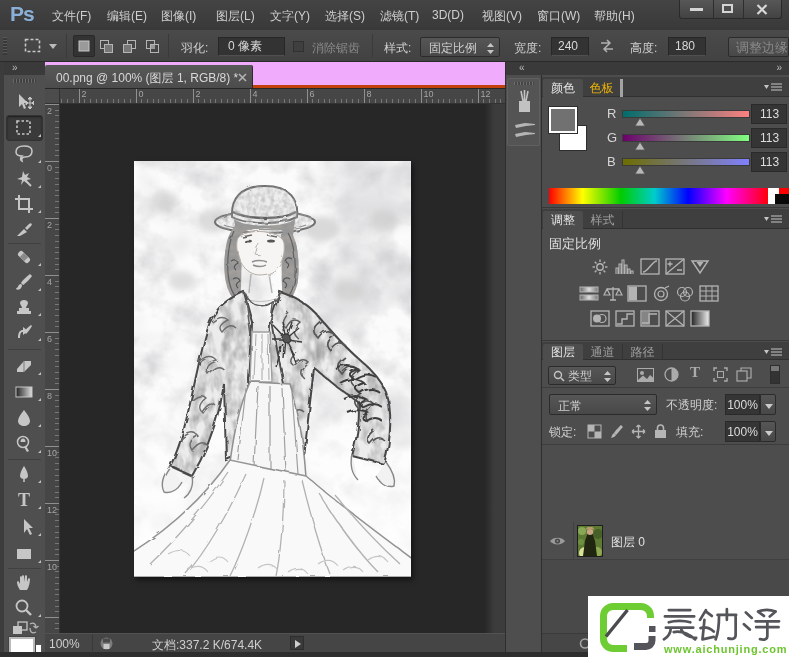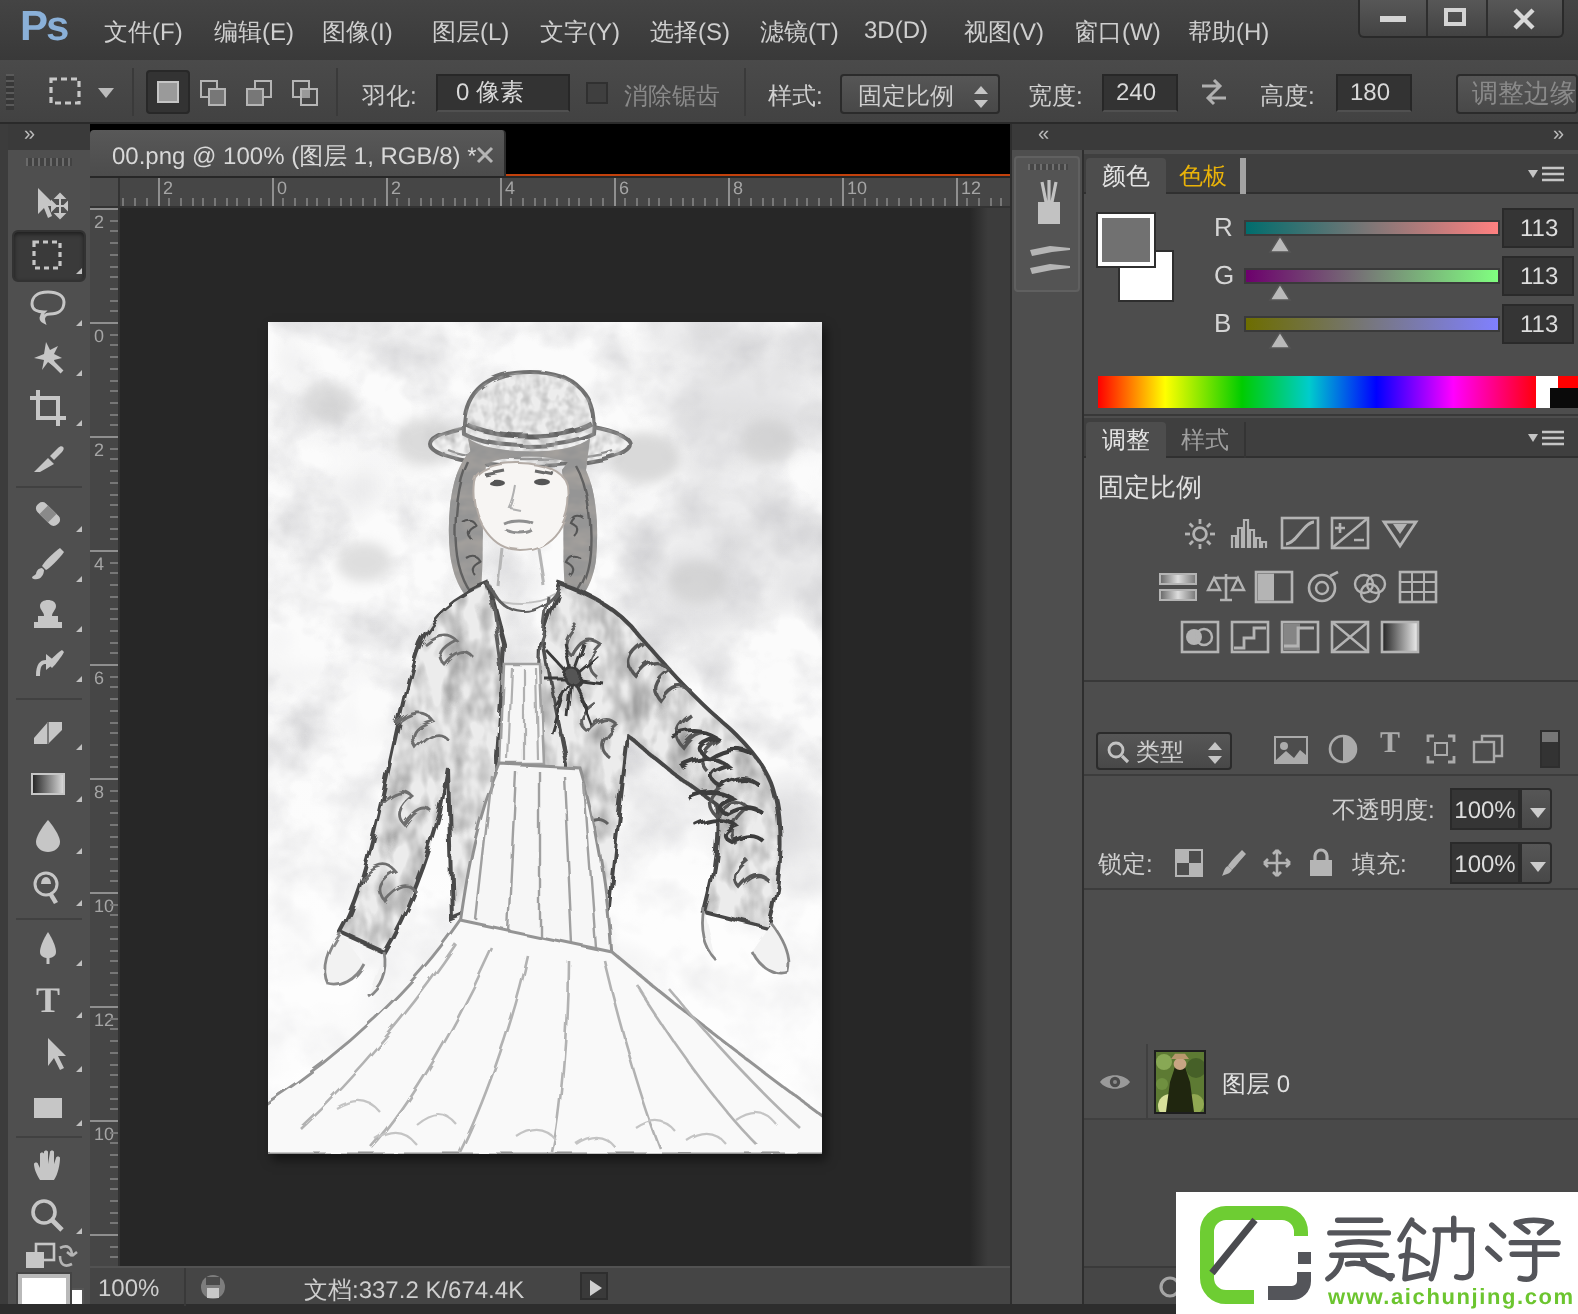--- a/index.html
+++ b/index.html
@@ -146,21 +146,21 @@
     </svg><svg class="abs" style="left:10px;top:536px" width="20" height="20" viewBox="0 0 20 20">
       <circle cx="8" cy="8" r="5.5" fill="none" stroke="#c6c6c6" stroke-width="1.8"></circle>
       <path d="M12 12 L17 17" stroke="#c6c6c6" stroke-width="2.4"></path>
     </svg><div class="abs" style="left:34px;top:552px;width:0;height:0;border-left:3px solid transparent;border-bottom:3px solid #c0c0c0"></div><div class="abs" style="left:4px;top:181px;width:33px;height:1px;background:#414141"></div><div class="abs" style="left:4px;top:287px;width:33px;height:1px;background:#414141"></div><div class="abs" style="left:4px;top:397px;width:33px;height:1px;background:#414141"></div><div class="abs" style="left:4px;top:506px;width:33px;height:1px;background:#414141"></div><svg class="abs" style="left:6px;top:558px" width="30" height="16" viewBox="0 0 30 16">
       <rect x="8" y="2" width="9" height="8" fill="none" stroke="#c6c6c6" stroke-width="1.3"></rect>
       <rect x="3" y="6" width="9" height="8" fill="#c6c6c6"></rect>
       <path d="M20 4 C24 2 26 4 26 8 M26 8 l-2.5 -2 M26 8 l2.5 -2" stroke="#b5b5b5" stroke-width="1.3" fill="none"></path>
       <path d="M26 12 C22 14 20 12 20 8" stroke="#b5b5b5" stroke-width="1.3" fill="none"></path>
     </svg><div class="abs" style="left:16px;top:582px;width:22px;height:16px;background:#fff;border:1px solid #555"></div><div class="abs" style="left:5px;top:575px;width:26px;height:22px;background:#fff;border:2px solid #b9b9b9;outline:1px solid #444"></div></div>
 <div class="abs" style="left:45px;top:62px;width:460px;height:590px;background:#272727">
-    <div class="abs" style="left:0;top:0;width:460px;height:26px;background:#000000;border-bottom:1px solid #c2410c">
+    <div class="abs" style="left:0;top:0;width:460px;height:26px;background:#f0abfc;border-bottom:3px solid #c2410c">
 <div class="abs" style="left:0;top:3px;width:208px;height:23px;background:linear-gradient(#585858,#4c4c4c);border-right:1px solid #2c2c2c;border-radius:2px 2px 0 0">
 <span class="txt" style="left:11px;top:5px;color:#d8d8d8">00.png @ 100% (图层 1, RGB/8) *</span>
 <svg class="abs" style="left:193px;top:8px" width="9" height="9">
           <path d="M1 1 L8 8 M8 1 L1 8" stroke="#b5b5b5" stroke-width="1.5"></path>
         </svg>
 </div>
     </div>
     <div class="abs" style="left:0;top:27px;width:15px;height:15px;background:#4c4c4c;border-right:1px solid #333;border-bottom:1px solid #333"></div>
     <div class="abs" style="left:15px;top:27px;width:445px;height:15px;background:#464646;border-bottom:1px solid #333;overflow:hidden">
       <div class="abs" style="left:1.4px;top:10px;width:1px;height:4px;background:#777"></div>
@@ -587,21 +587,29 @@
       <path d="M3 14 H8 V9 H13 V4 H19" stroke="#b4b4b4" stroke-width="1.4" fill="none"></path>
     </svg><svg class="abs" style="left:97px;top:248px" width="22" height="18" viewBox="0 0 22 18">
       <rect x="2" y="1" width="18" height="15" stroke="#b4b4b4" stroke-width="1.3" fill="none"></rect>
       <path d="M2.8 1.8 H11 V15 H2.8 Z" fill="#b4b4b4" opacity="0.55"></path>
       <path d="M3 13 H10 V4 H18" stroke="#b4b4b4" stroke-width="1.4" fill="none"></path>
     </svg><svg class="abs" style="left:122px;top:248px" width="22" height="18" viewBox="0 0 22 18">
       <rect x="2" y="1" width="18" height="15" stroke="#b4b4b4" stroke-width="1.3" fill="none"></rect>
       <path d="M2 1 L20 16 M20 1 L2 16" stroke="#b4b4b4" stroke-width="1.2"></path>
     </svg><svg class="abs" style="left:147px;top:248px" width="22" height="18" viewBox="0 0 22 18">
       <rect x="2" y="1" width="18" height="15" fill="url(#adjg2)" stroke="#b4b4b4" stroke-width="1.3"></rect>
-    </svg><div class="abs" style="left:0;top:278px;width:247px;height:312px;background:#4d4d4d;border-top:1px solid #383838"></div><div class="abs" style="left:0;top:298px;width:247px;height:28px;border-bottom:1px solid #3c3c3c">
+    </svg><div class="abs" style="left:0;top:278px;width:247px;height:312px;background:#4d4d4d;border-top:1px solid #383838"></div><div class="abs" style="left:0;top:280px;width:247px;height:18px;background:#3f3f3f;border-bottom:1px solid #303030">
+      <div class="tab" style="left:1px;top:2px;width:40px;height:16px;background:#4d4d4d;border-radius:2px 2px 0 0;color:#e5e5e5;line-height:16px">图层</div>
+      <div class="tab" style="left:41px;top:2px;width:40px;height:16px;color:#9f9f9f;line-height:16px;border-right:1px solid #343434">通道</div>
+      <div class="tab" style="left:81px;top:2px;width:40px;height:16px;color:#9f9f9f;line-height:16px;border-right:1px solid #343434">路径</div>
+      <svg class="abs" style="left:222px;top:6px" width="18" height="8">
+        <path d="M0 2 L5 2 L2.5 6 Z" fill="#c5c5c5"></path>
+        <path d="M7 1 h11 M7 4 h11 M7 7 h11" stroke="#c5c5c5" stroke-width="1.2"></path>
+      </svg>
+    </div><div class="abs" style="left:0;top:298px;width:247px;height:28px;border-bottom:1px solid #3c3c3c">
 <div class="btn" style="left:6px;top:6px;width:68px;height:19px">
 <svg class="abs" style="left:4px;top:3px" width="12" height="12">
           <circle cx="5" cy="5" r="3.5" fill="none" stroke="#c3c3c3" stroke-width="1.4"></circle>
           <path d="M8 8 L11 11" stroke="#c3c3c3" stroke-width="1.6"></path>
         </svg>
 <span class="txt" style="left:19px;top:1px">类型</span>
 <svg class="abs" style="right:3px;top:4px" width="9" height="11">
           <path d="M4.5 0 L8 4 H1 Z" fill="#c5c5c5"></path>
           <path d="M4.5 11 L8 7 H1 Z" fill="#c5c5c5"></path>
         </svg>
@@ -619,20 +627,27 @@
       <svg class="abs" style="left:171px;top:7px" width="15" height="15">
         <path d="M1 4 V1 H4 M11 1 H14 V4 M14 11 V14 H11 M4 14 H1 V11" fill="none" stroke="#ababab" stroke-width="1.4"></path>
         <rect x="4.5" y="4.5" width="6" height="6" fill="none" stroke="#ababab"></rect>
       </svg>
       <svg class="abs" style="left:194px;top:7px" width="16" height="15">
         <rect x="1" y="4" width="10" height="10" fill="none" stroke="#ababab" stroke-width="1.2"></rect>
         <path d="M5 4 V1 H15 V11 H11" fill="none" stroke="#ababab" stroke-width="1.2"></path>
       </svg>
       <div class="abs" style="left:228px;top:5px;width:10px;height:19px;background:linear-gradient(#777 0 30%,#333 30%);border:1px solid #2e2e2e"></div>
     </div><div class="abs" style="left:0;top:326px;width:247px;height:30px">
+<div class="btn" style="left:7px;top:6px;width:108px;height:21px">
+        <span class="txt" style="left:8px;top:3px">正常</span>
+        <svg class="abs" style="right:4px;top:5px" width="9" height="11">
+          <path d="M4.5 0 L8 4 H1 Z" fill="#c5c5c5"></path>
+          <path d="M4.5 11 L8 7 H1 Z" fill="#c5c5c5"></path>
+        </svg>
+      </div>
 <span class="txt" style="left:124px;top:9px">不透明度:</span>
 <div class="vbox" style="left:183px;top:6px;width:35px;height:21px;line-height:20px">100%</div>
 <div class="btn" style="left:218px;top:6px;width:16px;height:21px;border-radius:0 2px 2px 0">
         <div class="abs" style="left:4px;top:9px;width:0;height:0;border-left:4px solid transparent;border-right:4px solid transparent;border-top:5px solid #ccc"></div>
       </div>
 </div><div class="abs" style="left:0;top:356px;width:247px;height:27px;border-bottom:1px solid #3c3c3c">
 <span class="txt" style="left:7px;top:6px">锁定:</span>
 <svg class="abs" style="left:45px;top:6px" width="15" height="15">
         <rect x="1" y="1" width="13" height="13" fill="none" stroke="#b5b5b5"></rect>
         <rect x="1" y="1" width="6.5" height="6.5" fill="#b5b5b5"></rect>

